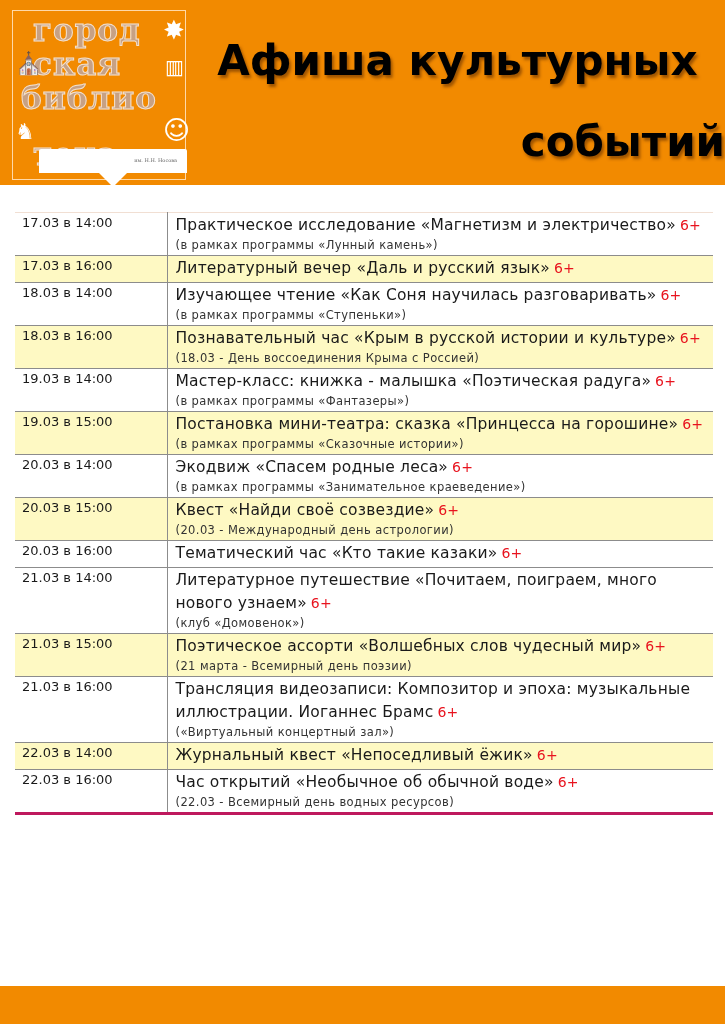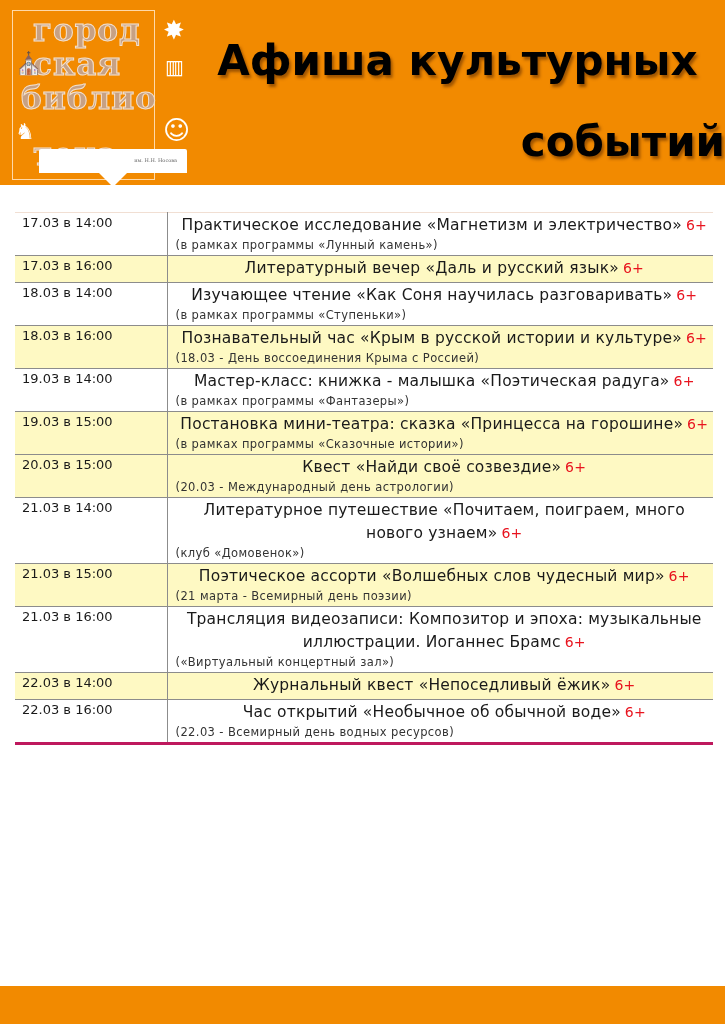--- a/index.html
+++ b/index.html
@@ -1,41 +1,41 @@
 <!DOCTYPE html>
 <html><head>
 <meta charset="utf-8">
 <style>
   * { margin:0; padding:0; box-sizing:border-box; }
   html, body { width:725px; height:1024px; background:#ffffff; overflow:hidden; }
   body { position:relative; font-family:"DejaVu Sans", sans-serif; color:#1a1a1a; }
 
   .header { position:absolute; left:0; top:0; width:725px; height:185px; background:#f28a00; }
-  .logo { position:absolute; left:12px; top:10px; width:143px; height:170px; border:1px solid #ffd9a8; }
+  .logo { position:absolute; left:12px; top:10px; width:174px; height:170px; border:1px solid #ffd9a8; }
   .logo-line { position:absolute; left:20px; font-family:"DejaVu Serif", serif; font-weight:bold; font-size:31px;
     color:#c7a184; letter-spacing:1px; -webkit-text-stroke:1px #f3e1cf; line-height:31px; }
   .logo-book { position:absolute; left:26px; top:138px; width:148px; height:24px; background:#fff; border-radius:2px 2px 0 0; }
   .logo-book:after { content:""; position:absolute; left:60px; bottom:-14px; border-left:14px solid transparent; border-right:14px solid transparent; border-top:14px solid #fff; }
   .logo-caption { position:absolute; right:10px; top:8px; font-size:5px; color:#666; font-family:"DejaVu Serif", serif; }
   .logo-icon { position:absolute; color:#fff; font-weight:bold; }
 
   .title { position:absolute; left:190px; width:535px; text-align:center; color:#000000; font-family:"DejaVu Sans", sans-serif;
     font-weight:bold; font-size:42px; text-shadow:2px 3px 3px rgba(90,40,0,0.55); }
   .title.l1 { top:36px; }
   .title.l2 { top:117px;text-align:right; }
 
   .schedule { position:absolute; left:15px; top:212px; width:698px; border-collapse:collapse; }
   .schedule tr { border-bottom:1.5px solid #8c8c8c; }
   .schedule tr.first { border-top:1px solid #f1dfd3; }
   .schedule tr.last { border-bottom:3px solid #be185d; }
   .schedule tr.alt { background:#fef9c3; }
   .schedule td { vertical-align:top; }
   .col-date { width:152px; padding:2px 0 0 7px; font-size:13px; border-right:1px solid #8c8c8c; font-family:"DejaVu Sans", sans-serif; white-space:nowrap; }
   .col-event { padding:1px 0 2px 8px; }
-  .ev-title { font-size:15.5px; line-height:23px; letter-spacing:0.2px;text-align:center; }
+  .ev-title { font-size:15.5px; line-height:23px; letter-spacing:0.2px; }
   .age { color:#e8131e; font-size:14px; margin-left:4px; }
   .ev-note { font-size:11.5px; line-height:16px; color:#333; letter-spacing:0.4px; }
 
   .footer { position:absolute; left:0; top:986px; width:725px; height:38px; background:#f28a00; }
 </style>
 </head>
 <body>
 
 <div class="header">
   <div class="logo">
@@ -92,25 +92,38 @@
           <div class="ev-note">(в рамках программы «Фантазеры»)</div>
         </td>
       </tr>
       <tr class="alt">
         <td class="col-date">19.03 в 15:00</td>
         <td class="col-event">
           <div class="ev-title"><span>Постановка мини-театра: сказка «Принцесса на горошине»</span><span class="age">6+</span></div>
           <div class="ev-note">(в рамках программы «Сказочные истории»)</div>
         </td>
       </tr>
+      <tr class="">
+        <td class="col-date">20.03 в 14:00</td>
+        <td class="col-event">
+          <div class="ev-title"><span>Экодвиж «Спасем родные леса»</span><span class="age">6+</span></div>
+          <div class="ev-note">(в рамках программы «Занимательное краеведение»)</div>
+        </td>
+      </tr>
       <tr class="alt">
         <td class="col-date">20.03 в 15:00</td>
         <td class="col-event">
           <div class="ev-title"><span>Квест «Найди своё созвездие»</span><span class="age">6+</span></div>
           <div class="ev-note">(20.03 - Международный день астрологии)</div>
+        </td>
+      </tr>
+      <tr class="">
+        <td class="col-date">20.03 в 16:00</td>
+        <td class="col-event">
+          <div class="ev-title"><span>Тематический час «Кто такие казаки»</span><span class="age">6+</span></div>
         </td>
       </tr>
       <tr class="">
         <td class="col-date">21.03 в 14:00</td>
         <td class="col-event">
           <div class="ev-title"><span>Литературное путешествие «Почитаем, поиграем, много нового узнаем»</span><span class="age">6+</span></div>
           <div class="ev-note">(клуб «Домовенок»)</div>
         </td>
       </tr>
       <tr class="alt">

